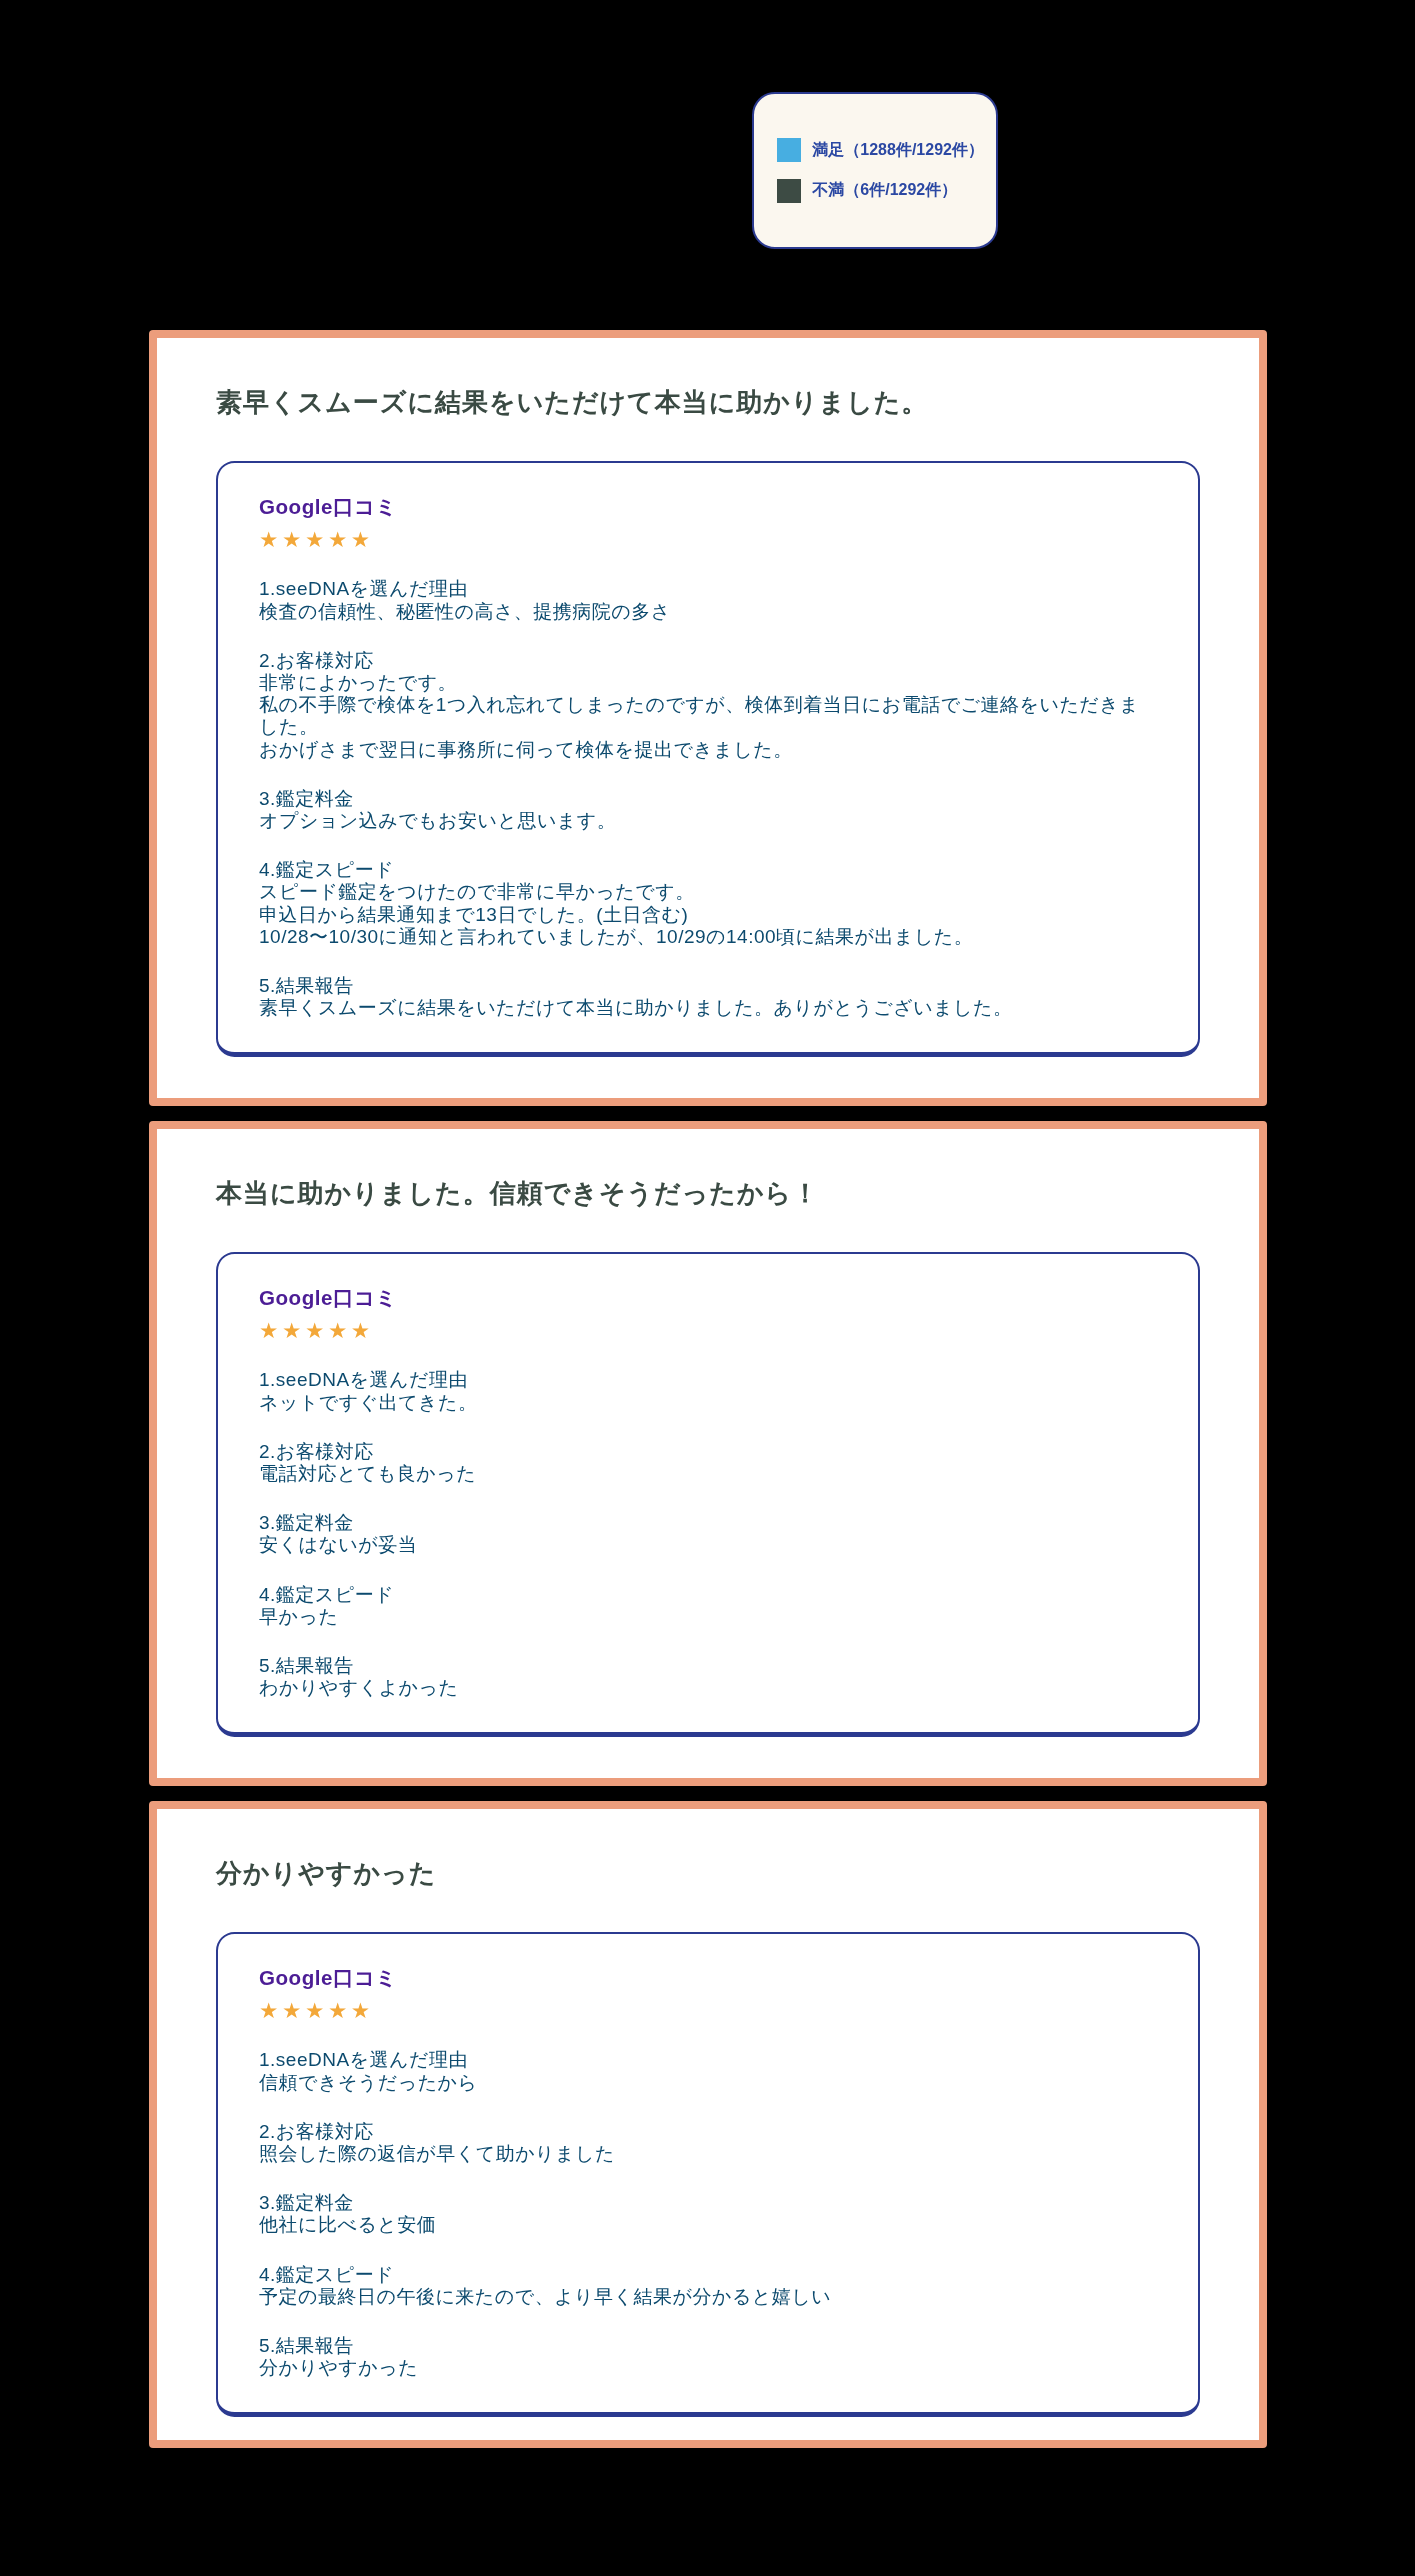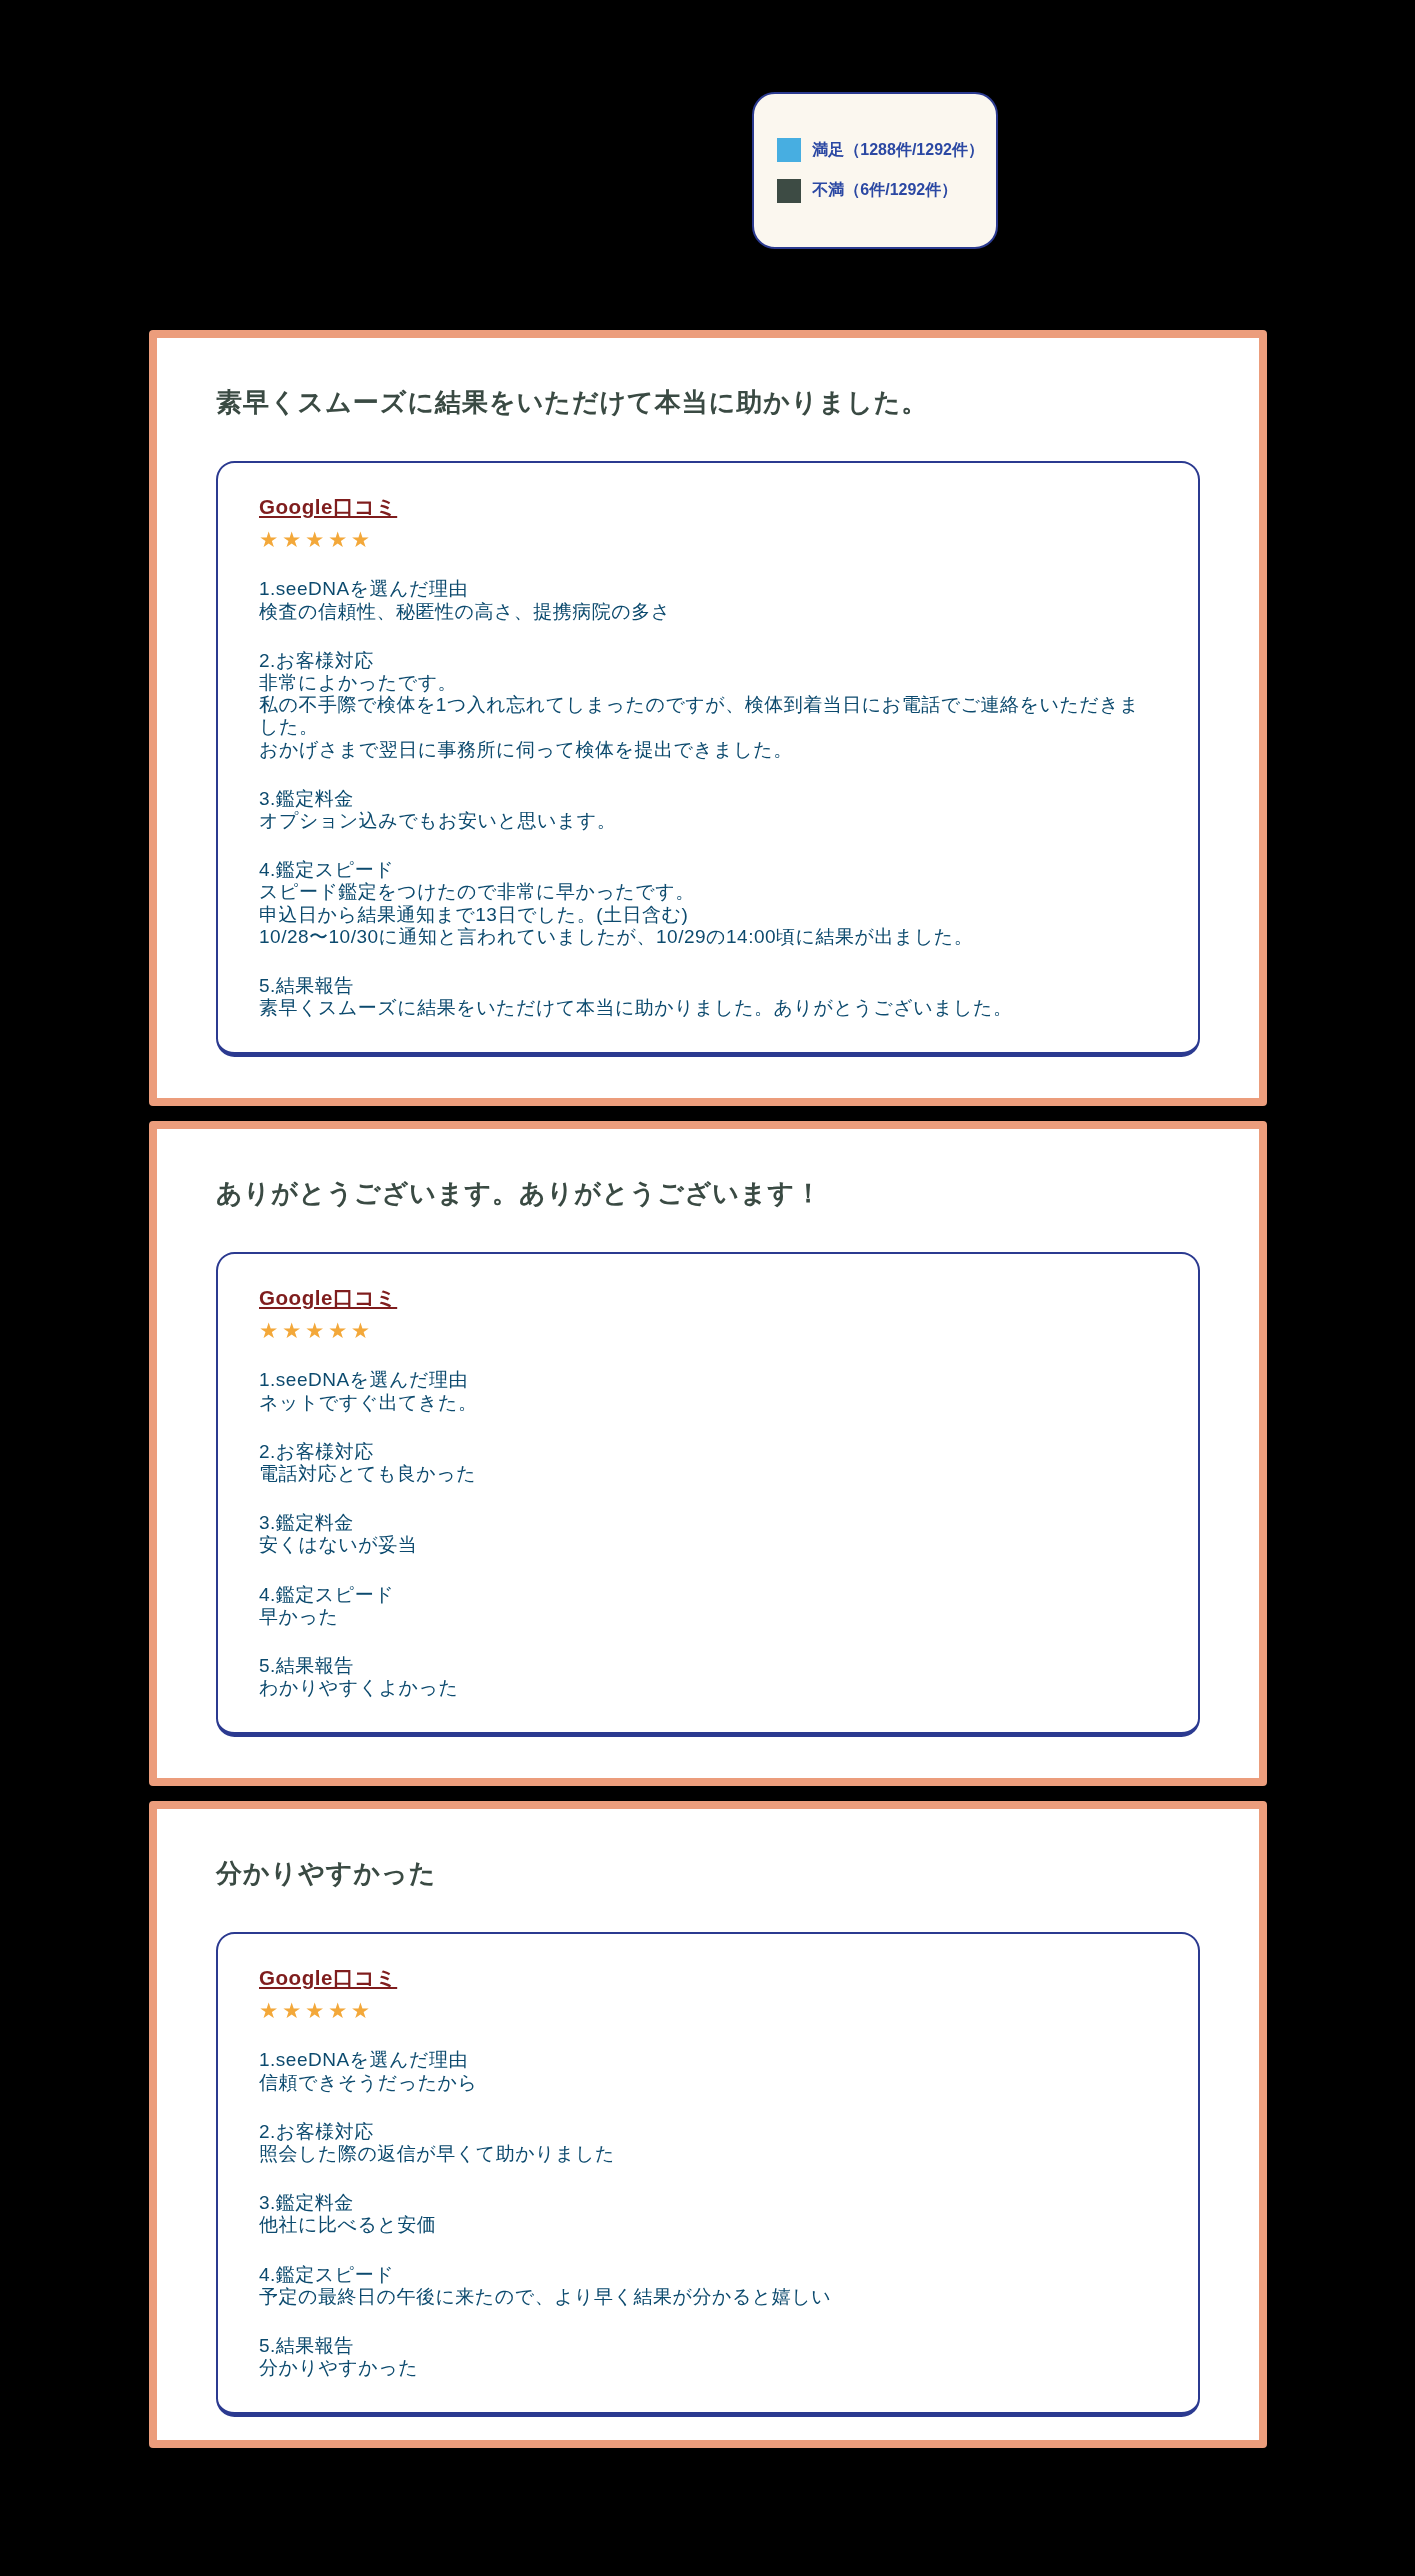--- a/index.html
+++ b/index.html
@@ -40,21 +40,21 @@
   }
   .card:last-child{margin-bottom:0;padding-bottom:23px;}
   .card-title{
     font-size:26px;font-weight:700;color:#3a4a43;line-height:1.35;
     letter-spacing:1px;margin:0 0 41px;
   }
   .inner{
     border:2.1px solid #2b3a90;border-bottom-width:5.2px;border-radius:18.5px;
     padding:30px 41px 32px;background:#fff;
   }
-  .source{font-size:20.6px;font-weight:600;color:#7f1d1d;letter-spacing:0.5px;text-decoration:underline;}
+  .source{font-size:20.6px;font-weight:600;color:#4c1d95;letter-spacing:0.5px;}
   .stars{font-size:21.6px;color:#f3a83a;letter-spacing:3.6px;margin-top:6.2px;}
   .review-body{margin-top:25px;font-size:19px;line-height:1.17;color:#0c4a6e;
     font-weight:500;letter-spacing:0.5px;}
   .review-body p{margin:0 0 27px;}
   .review-body p:last-child{margin-bottom:0;}
 </style>
 </head>
 <body>
 
 <div class="hero">
@@ -79,21 +79,21 @@
         <p>1.seeDNAを選んだ理由<br>検査の信頼性、秘匿性の高さ、提携病院の多さ</p>
         <p>2.お客様対応<br>非常によかったです。<br>私の不手際で検体を1つ入れ忘れてしまったのですが、検体到着当日にお電話でご連絡をいただきました。<br>おかげさまで翌日に事務所に伺って検体を提出できました。</p>
         <p>3.鑑定料金<br>オプション込みでもお安いと思います。</p>
         <p>4.鑑定スピード<br>スピード鑑定をつけたので非常に早かったです。<br>申込日から結果通知まで13日でした。(土日含む)<br>10/28〜10/30に通知と言われていましたが、10/29の14:00頃に結果が出ました。</p>
         <p>5.結果報告<br>素早くスムーズに結果をいただけて本当に助かりました。ありがとうございました。</p>
       </div>
   </div>
 </div>
 
 <div class="card">
-  <h2 class="card-title">ありがとうございます。ありがとうございます！</h2>
+  <h2 class="card-title">本当に助かりました。信頼できそうだったから！</h2>
   <div class="inner">
     <div class="source">Google口コミ</div>
     <div class="stars">★★★★★</div>
     <div class="review-body">
         <p>1.seeDNAを選んだ理由<br>ネットですぐ出てきた。</p>
         <p>2.お客様対応<br>電話対応とても良かった</p>
         <p>3.鑑定料金<br>安くはないが妥当</p>
         <p>4.鑑定スピード<br>早かった</p>
         <p>5.結果報告<br>わかりやすくよかった</p>
       </div>

